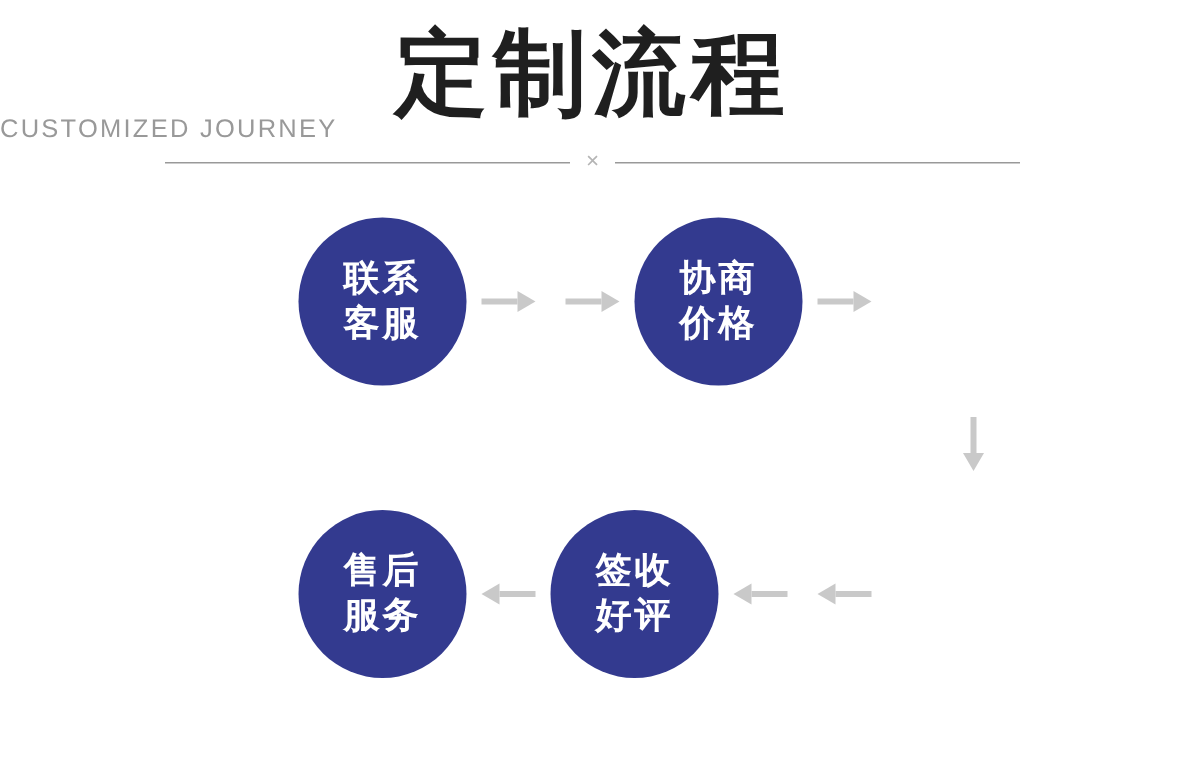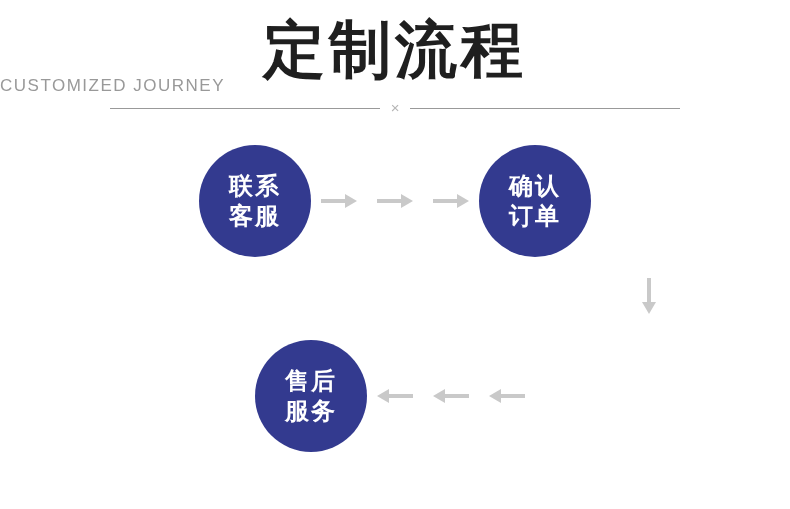--- a/index.html
+++ b/index.html
@@ -128,29 +128,29 @@
         <rect class="arrow-shape" x="1" y="7" width="24" height="4"></rect>
         <polygon class="arrow-shape" points="25,2 37,9 25,16"></polygon>
       </svg>
     </div>
     <div class="arrow-slot">
       <svg width="38" height="18" viewBox="0 0 38 18">
         <rect class="arrow-shape" x="1" y="7" width="24" height="4"></rect>
         <polygon class="arrow-shape" points="25,2 37,9 25,16"></polygon>
       </svg>
     </div>
+    <div class="step-circle">
+      <span class="step-line">协商</span>
+      <span class="step-line">价格</span>
+    </div>
     <div class="arrow-slot">
       <svg width="38" height="18" viewBox="0 0 38 18">
         <rect class="arrow-shape" x="1" y="7" width="24" height="4"></rect>
         <polygon class="arrow-shape" points="25,2 37,9 25,16"></polygon>
       </svg>
-    </div>
-    <div class="step-circle">
-      <span class="step-line">确认</span>
-      <span class="step-line">订单</span>
     </div>
   </div>
 
   <div class="down-arrow">
     <svg width="18" height="38" viewBox="0 0 18 38">
       <rect class="arrow-shape" x="7" y="1" width="4" height="24"></rect>
       <polygon class="arrow-shape" points="2,25 16,25 9,37"></polygon>
     </svg>
   </div>
 
@@ -158,20 +158,24 @@
     <div class="step-circle">
       <span class="step-line">售后</span>
       <span class="step-line">服务</span>
     </div>
     <div class="arrow-slot">
       <svg width="38" height="18" viewBox="0 0 38 18">
         <polygon class="arrow-shape" points="13,2 1,9 13,16"></polygon>
         <rect class="arrow-shape" x="13" y="7" width="24" height="4"></rect>
       </svg>
     </div>
+    <div class="step-circle">
+      <span class="step-line">签收</span>
+      <span class="step-line">好评</span>
+    </div>
     <div class="arrow-slot">
       <svg width="38" height="18" viewBox="0 0 38 18">
         <polygon class="arrow-shape" points="13,2 1,9 13,16"></polygon>
         <rect class="arrow-shape" x="13" y="7" width="24" height="4"></rect>
       </svg>
     </div>
     <div class="arrow-slot">
       <svg width="38" height="18" viewBox="0 0 38 18">
         <polygon class="arrow-shape" points="13,2 1,9 13,16"></polygon>
         <rect class="arrow-shape" x="13" y="7" width="24" height="4"></rect>

